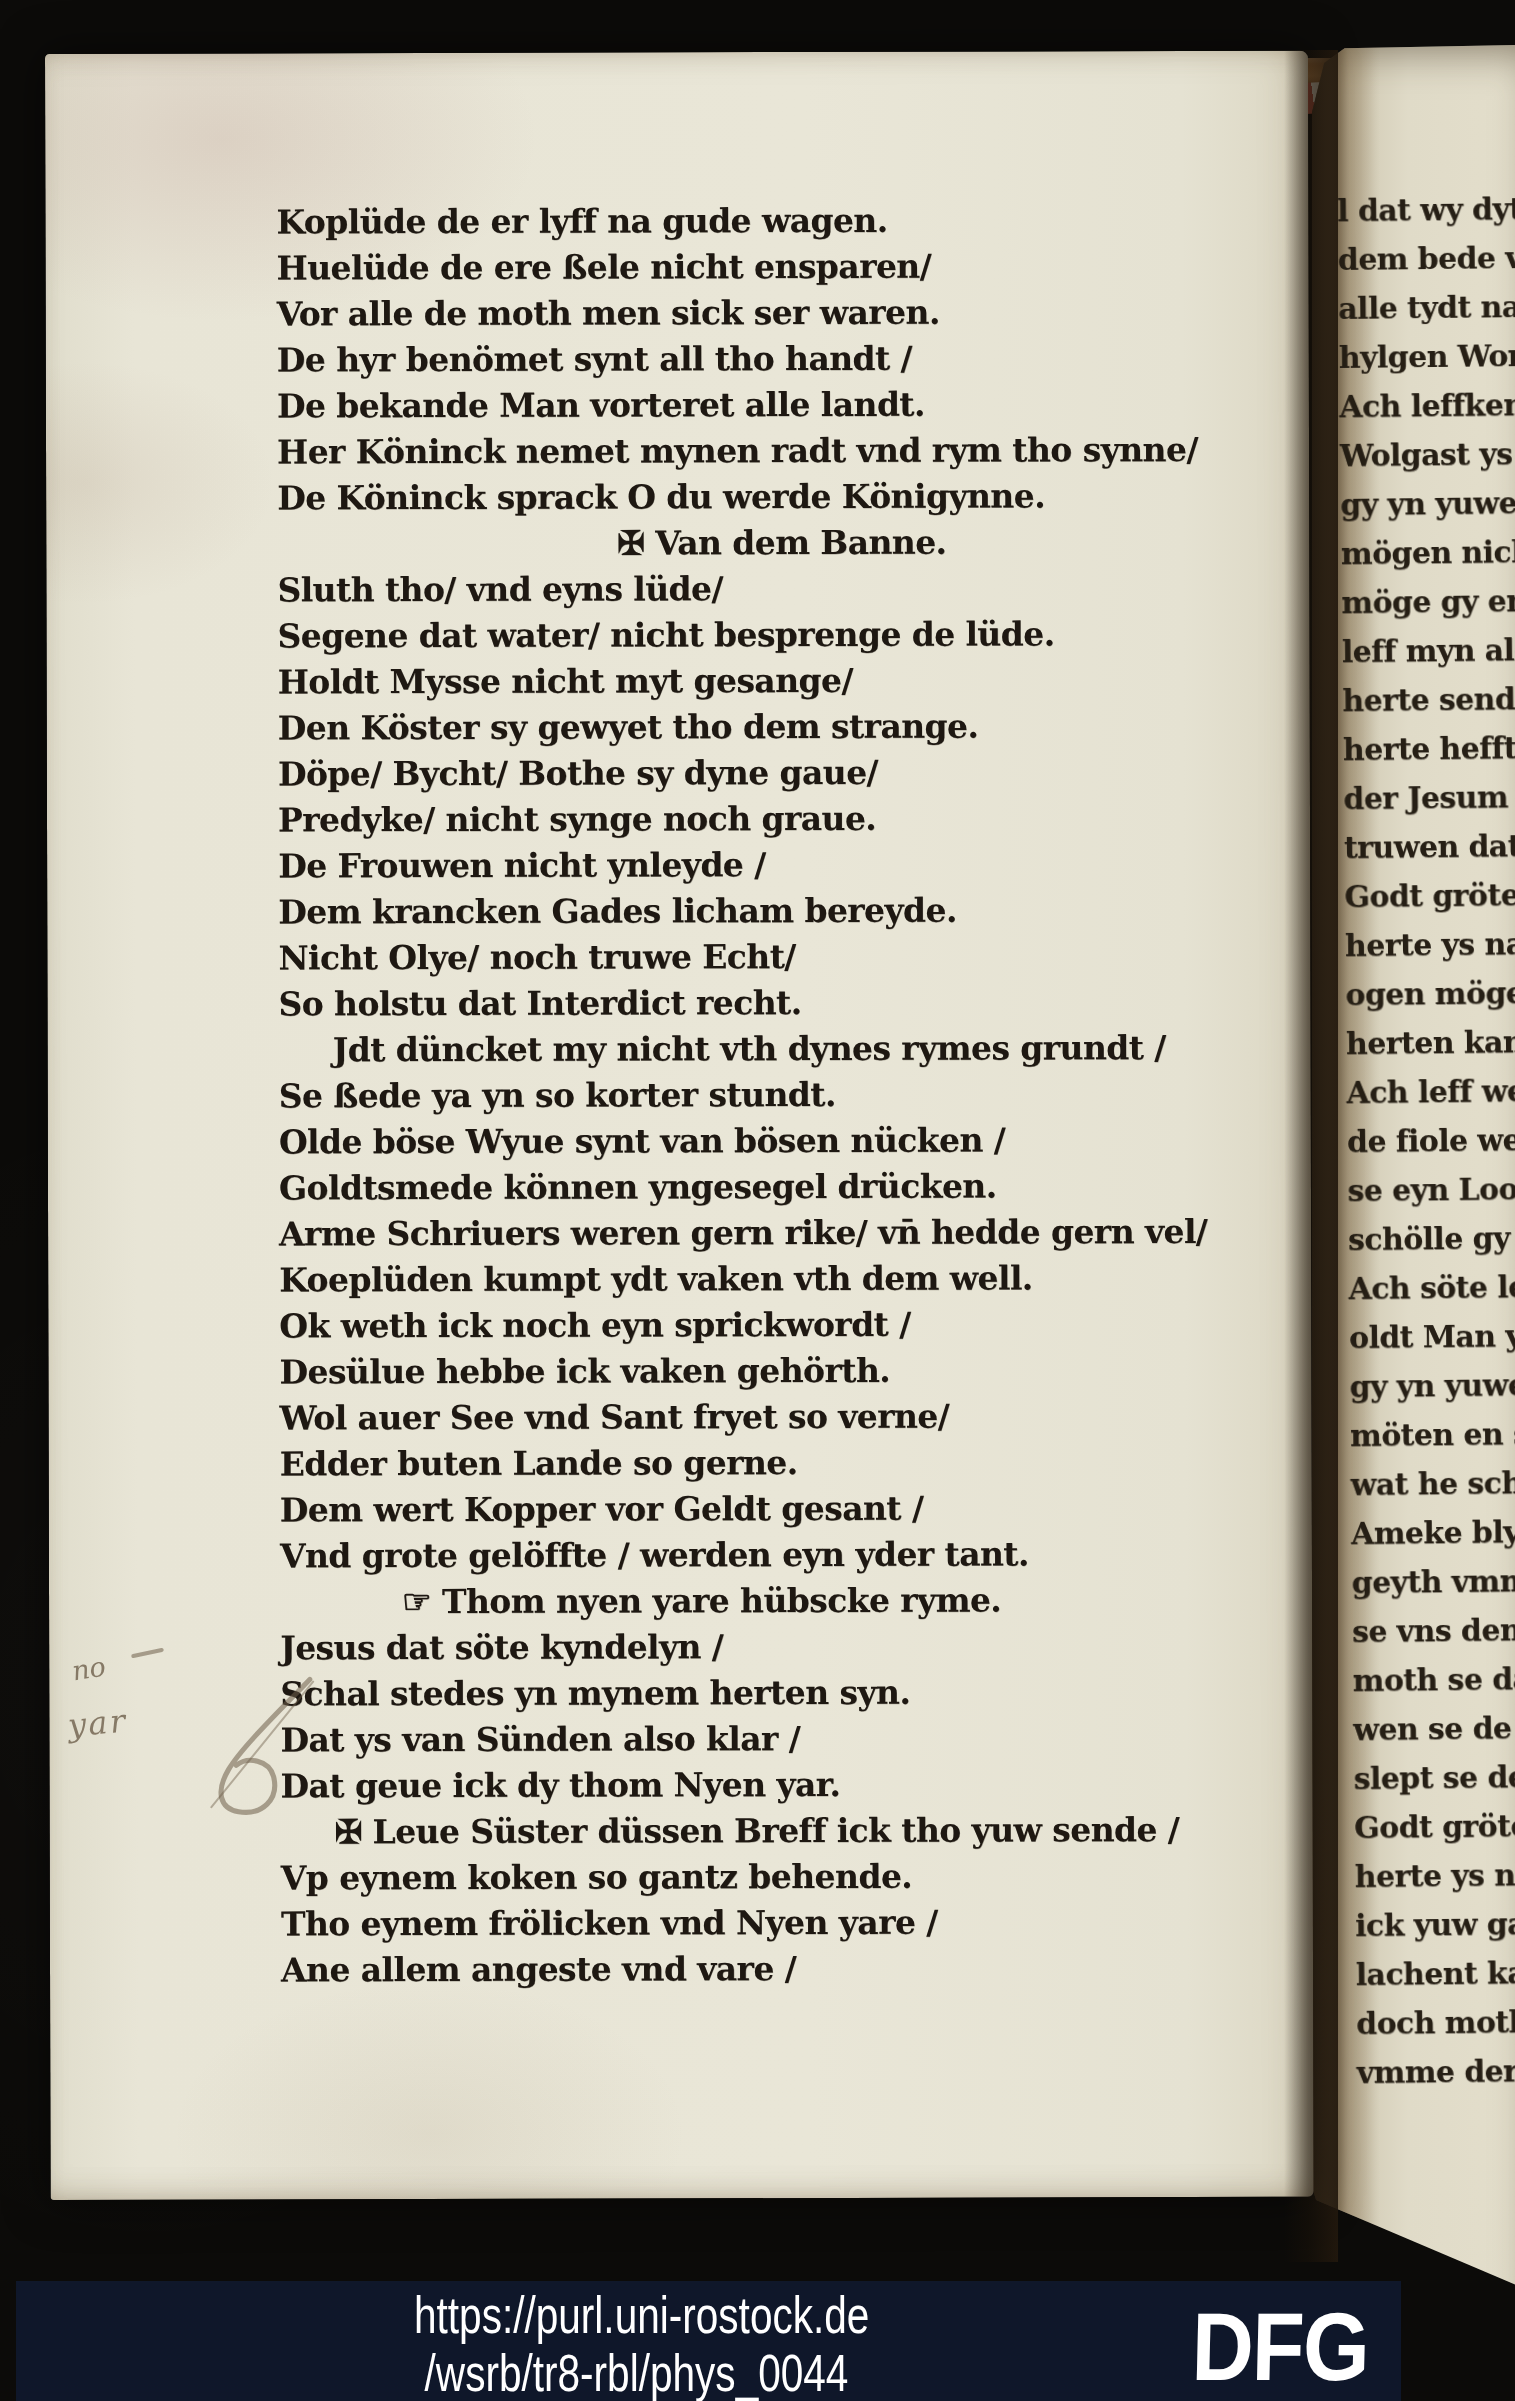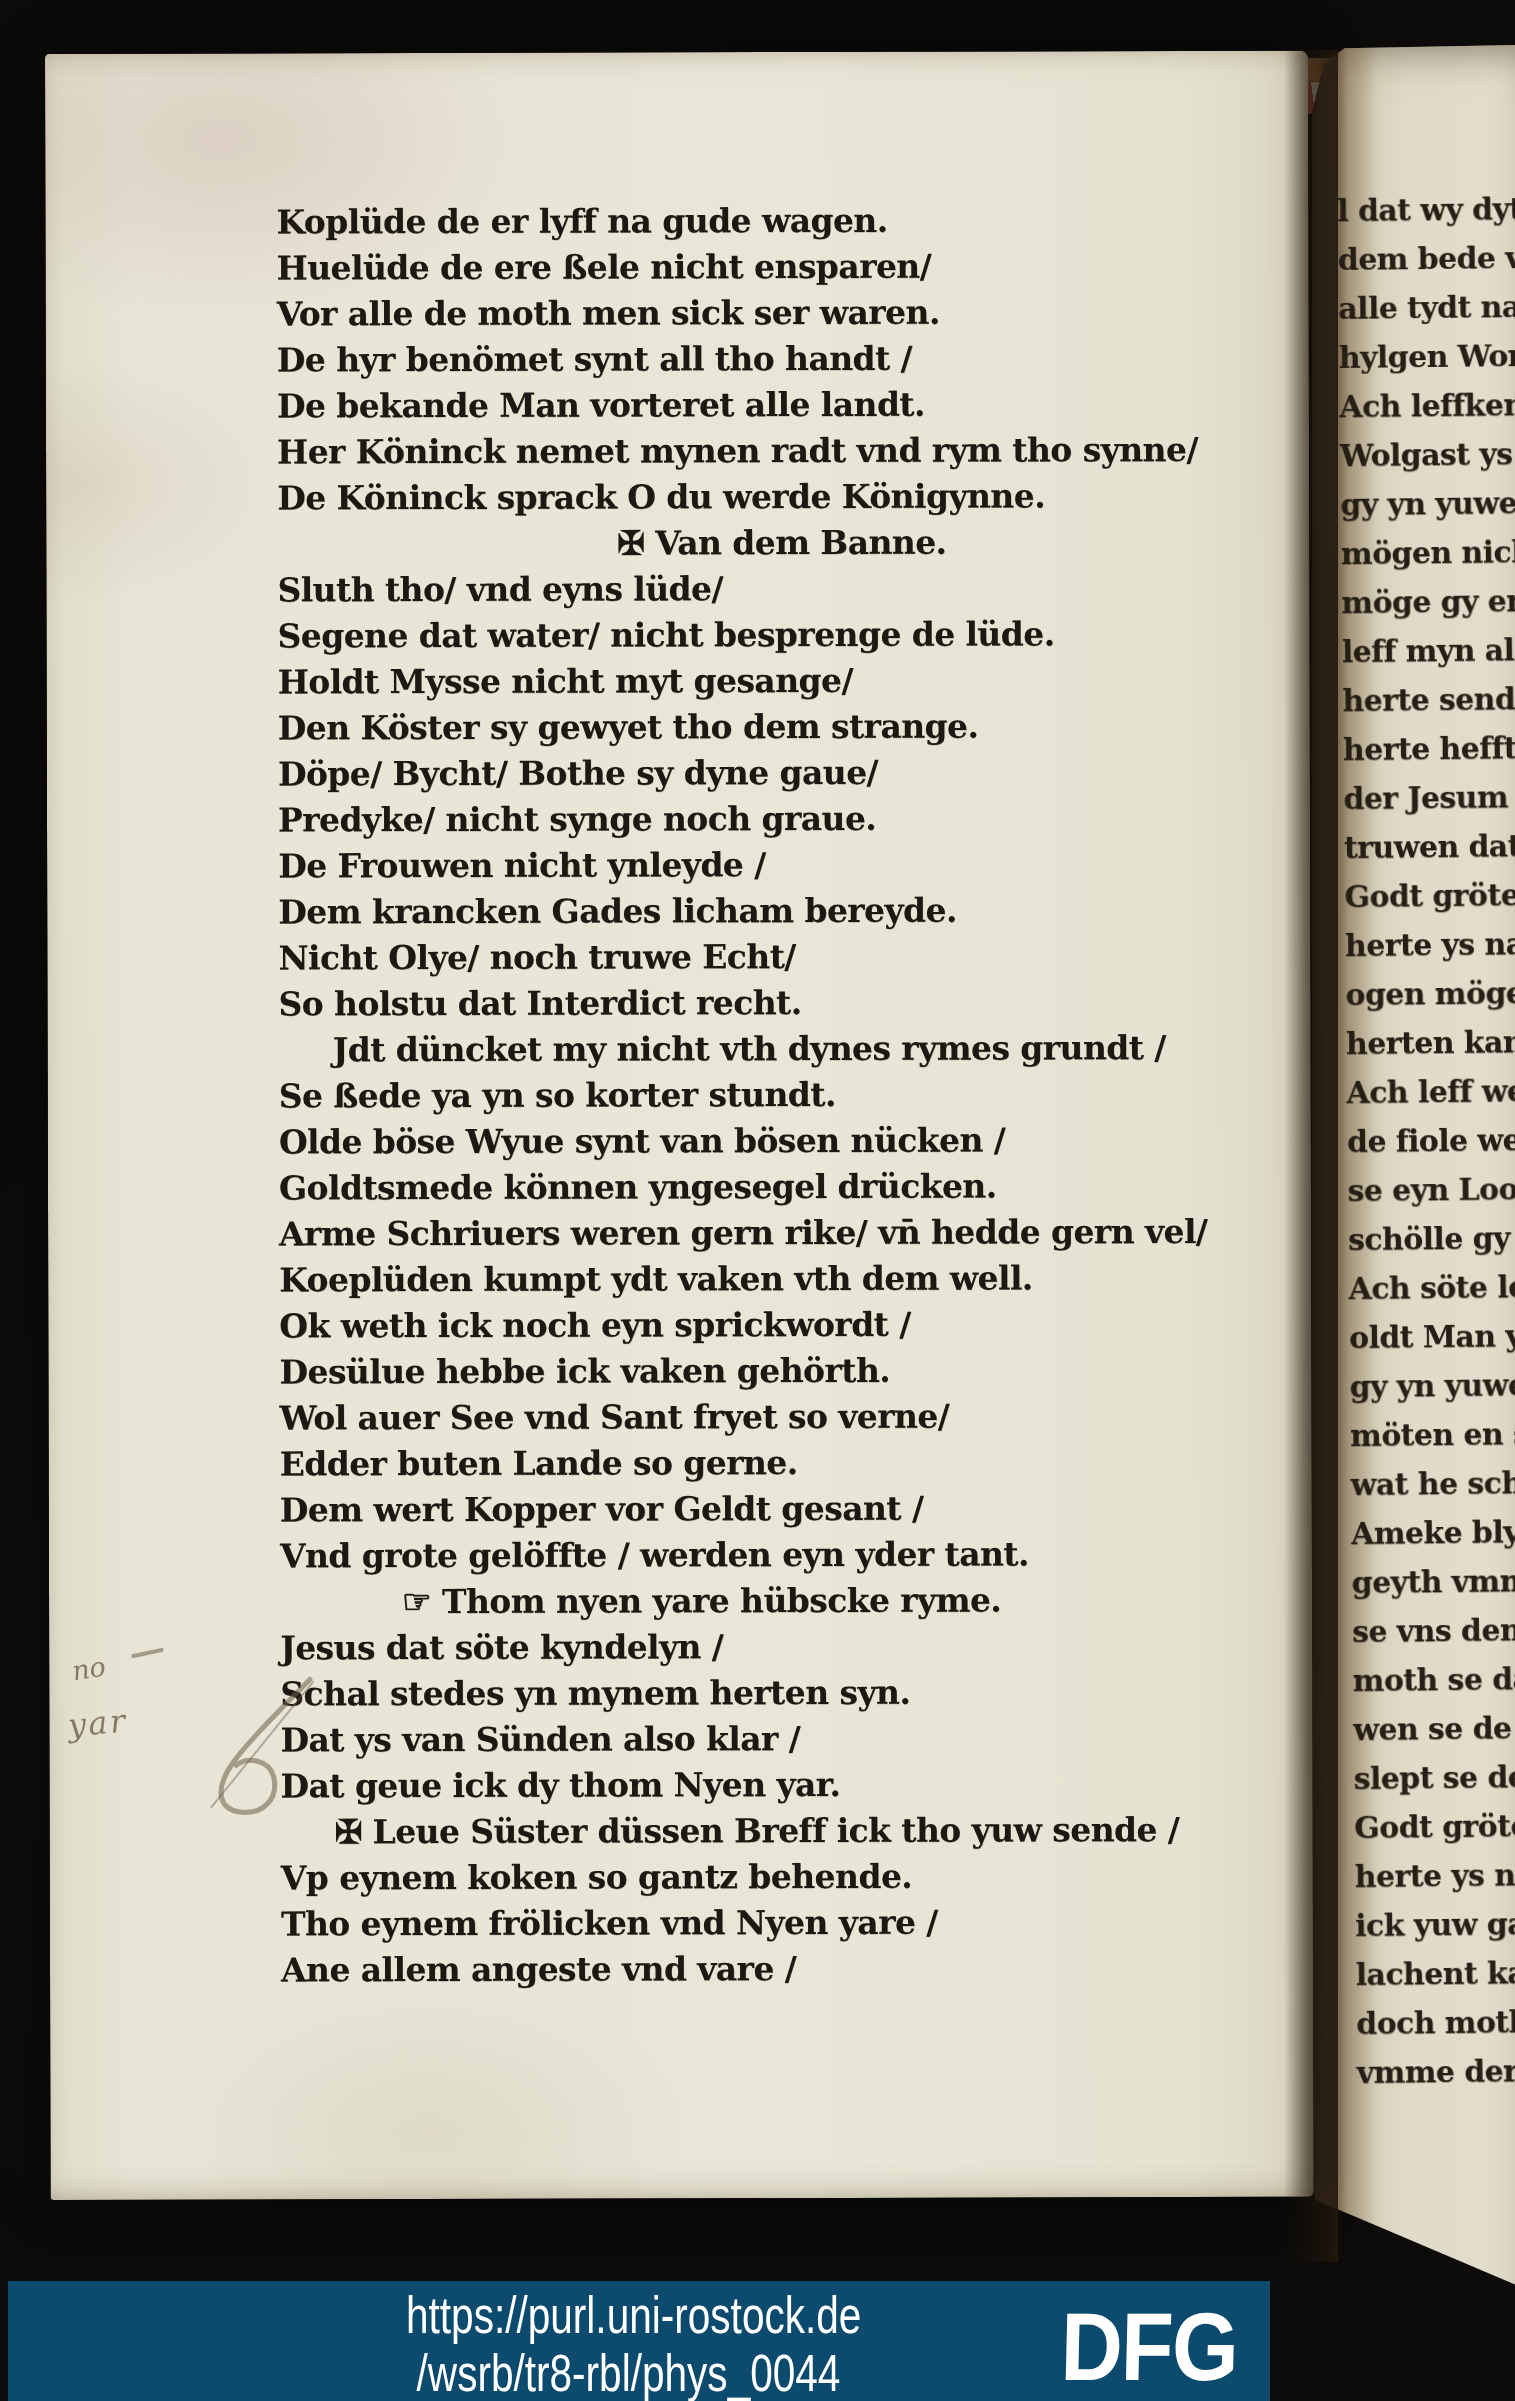--- a/index.html
+++ b/index.html
@@ -88,22 +88,22 @@
     text-shadow:0.3px 0.5px 0.5px rgba(30,22,14,0.4);
   }
   .fragments .frag{white-space:nowrap;}
   .page-right .edge-fade{
     position:absolute;left:0;top:0;width:68px;height:100%;
     background:linear-gradient(90deg, rgba(64,50,32,0.85), rgba(120,100,70,0.35) 55%, rgba(150,130,100,0) 100%);
     pointer-events:none;
   }
   
   .footer{
-    position:absolute;left:8px;top:2281px;width:1262px;height:120px;
-    background:#0c4a6e;z-index:10;
+    position:absolute;left:16px;top:2281px;width:1385px;height:120px;
+    background:#0f172a;z-index:10;
   }
   .footer-url{
     position:absolute;left:398px;top:4.5px;color:#ffffff;
     font-family:"Liberation Sans",sans-serif;font-size:52px;line-height:58px;
     transform:scaleX(0.78);transform-origin:left top;font-weight:400;
   }
   .footer-url .l2{margin-left:13.6px;}
   .dfg-logo{
     position:absolute;right:32px;top:11.3px;color:#ffffff;
     font-family:"Liberation Sans",sans-serif;font-size:86px;font-weight:700;

